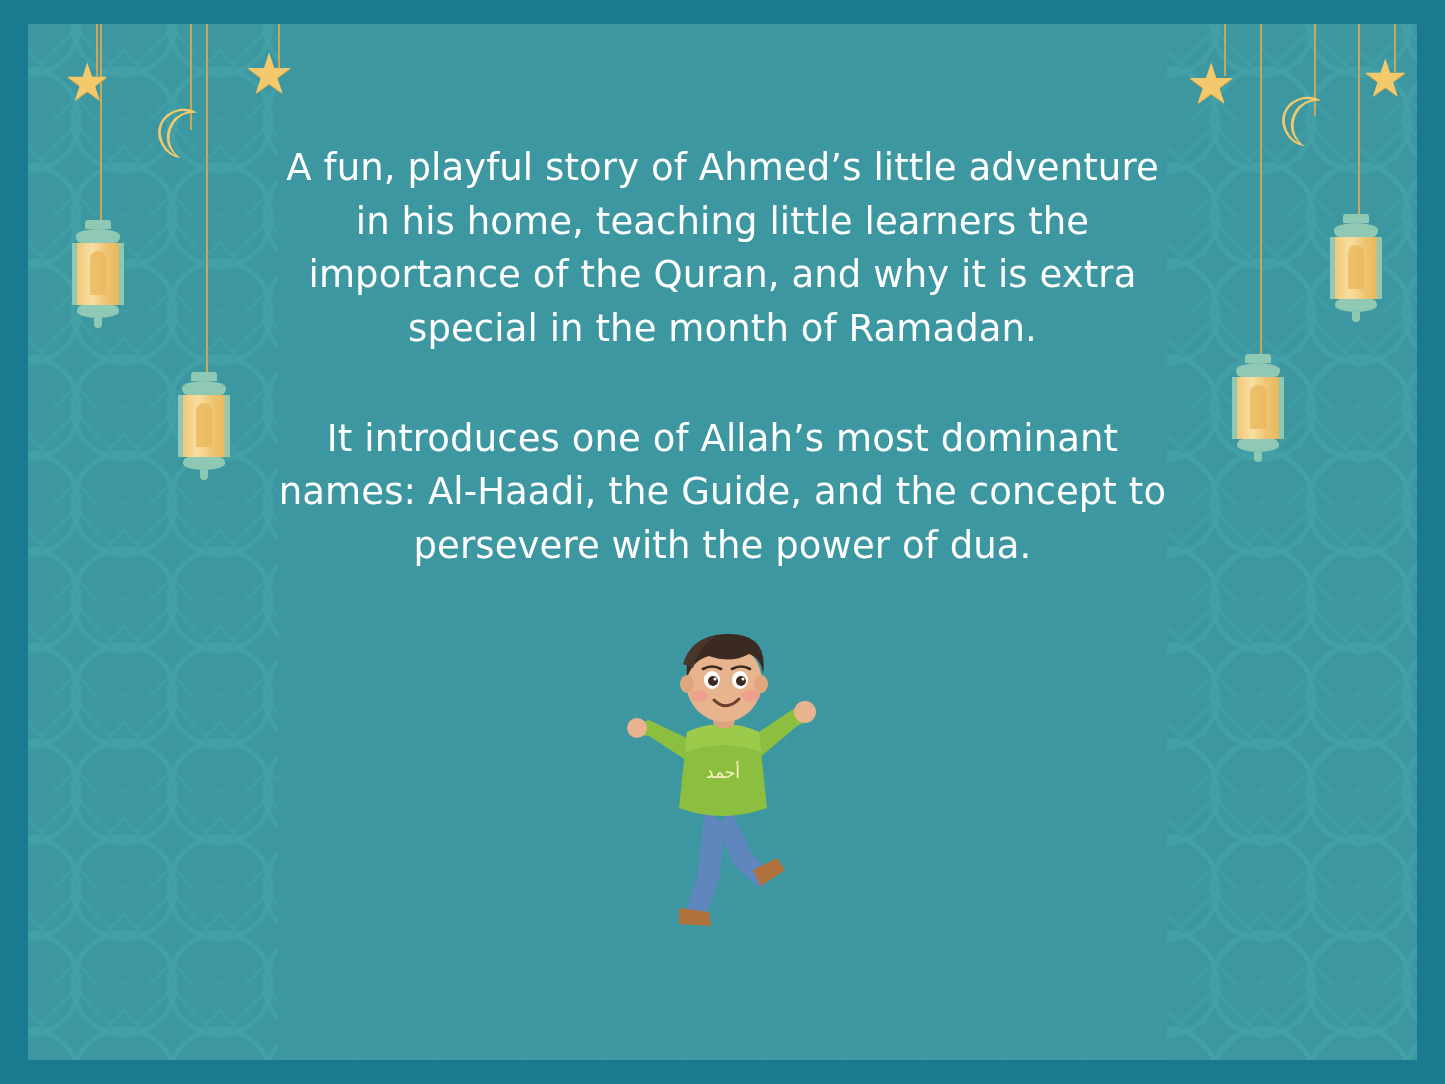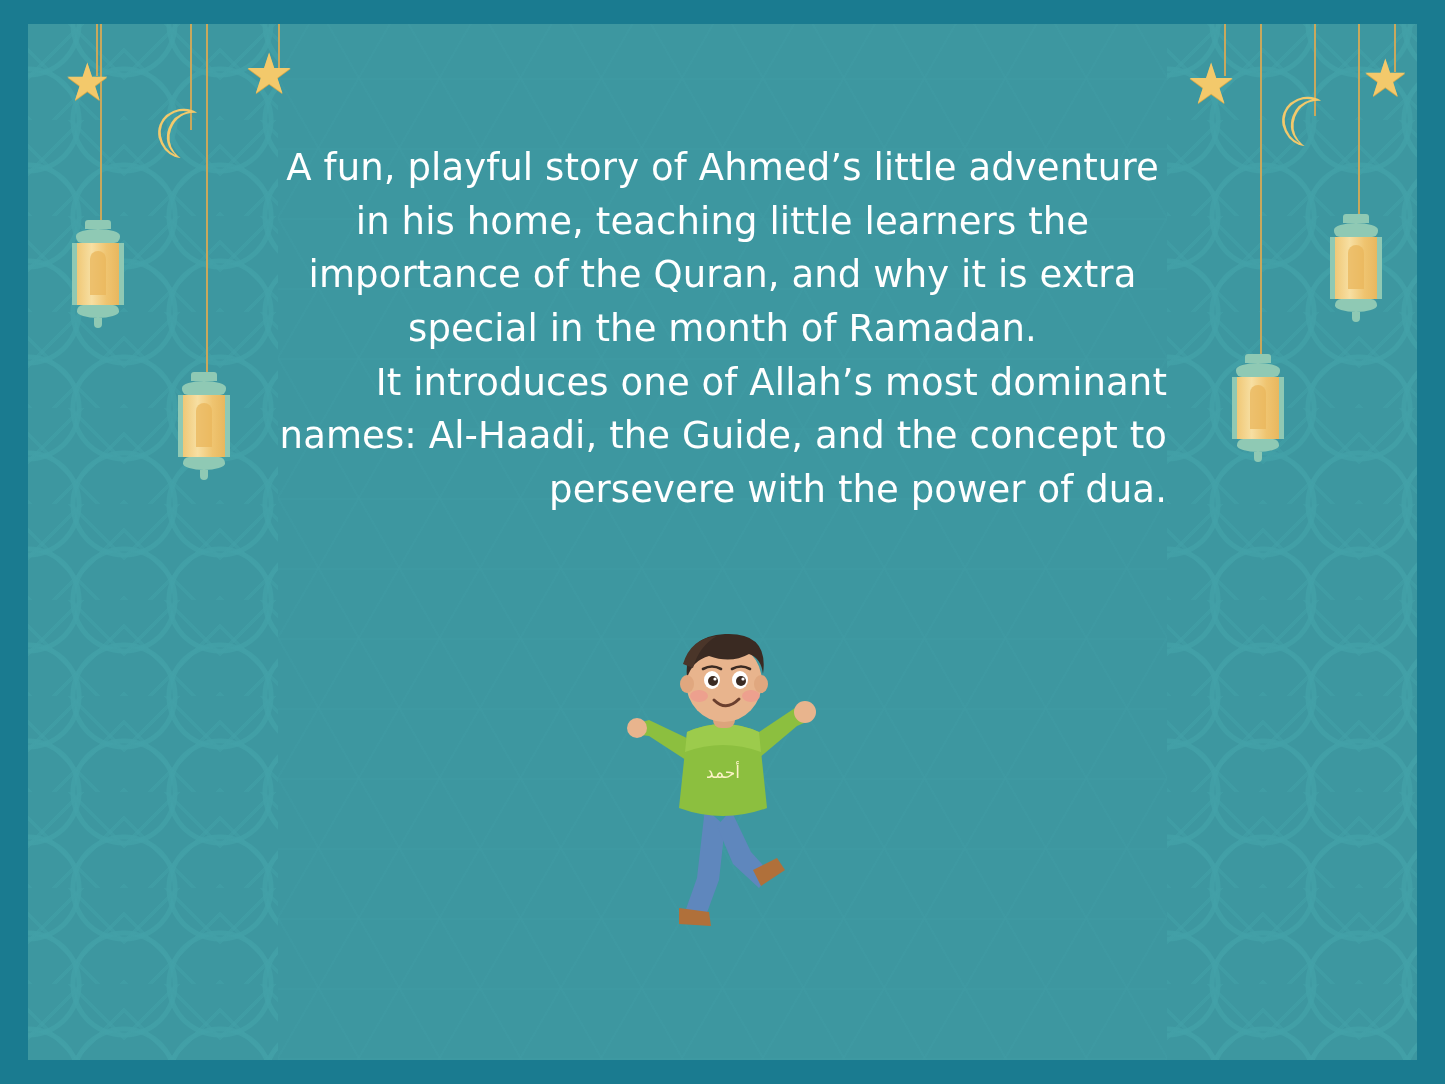--- a/index.html
+++ b/index.html
@@ -153,21 +153,21 @@
     font-family: "DejaVu Sans", sans-serif;
     font-size: 37px;
     line-height: 1.45;
     font-weight: 400;
     letter-spacing: 0.1px;
     margin: 0 auto;
     max-width: 900px;
     color: #ffffff;
   }
   .para.second {
-    text-align: right;
+    margin-top: 56px;
   }
 
   .character {
     position: absolute;
     left: 50%;
     transform: translateX(-50%);
     top: 588px;
     width: 220px;
     height: 330px;
     z-index: 6;

